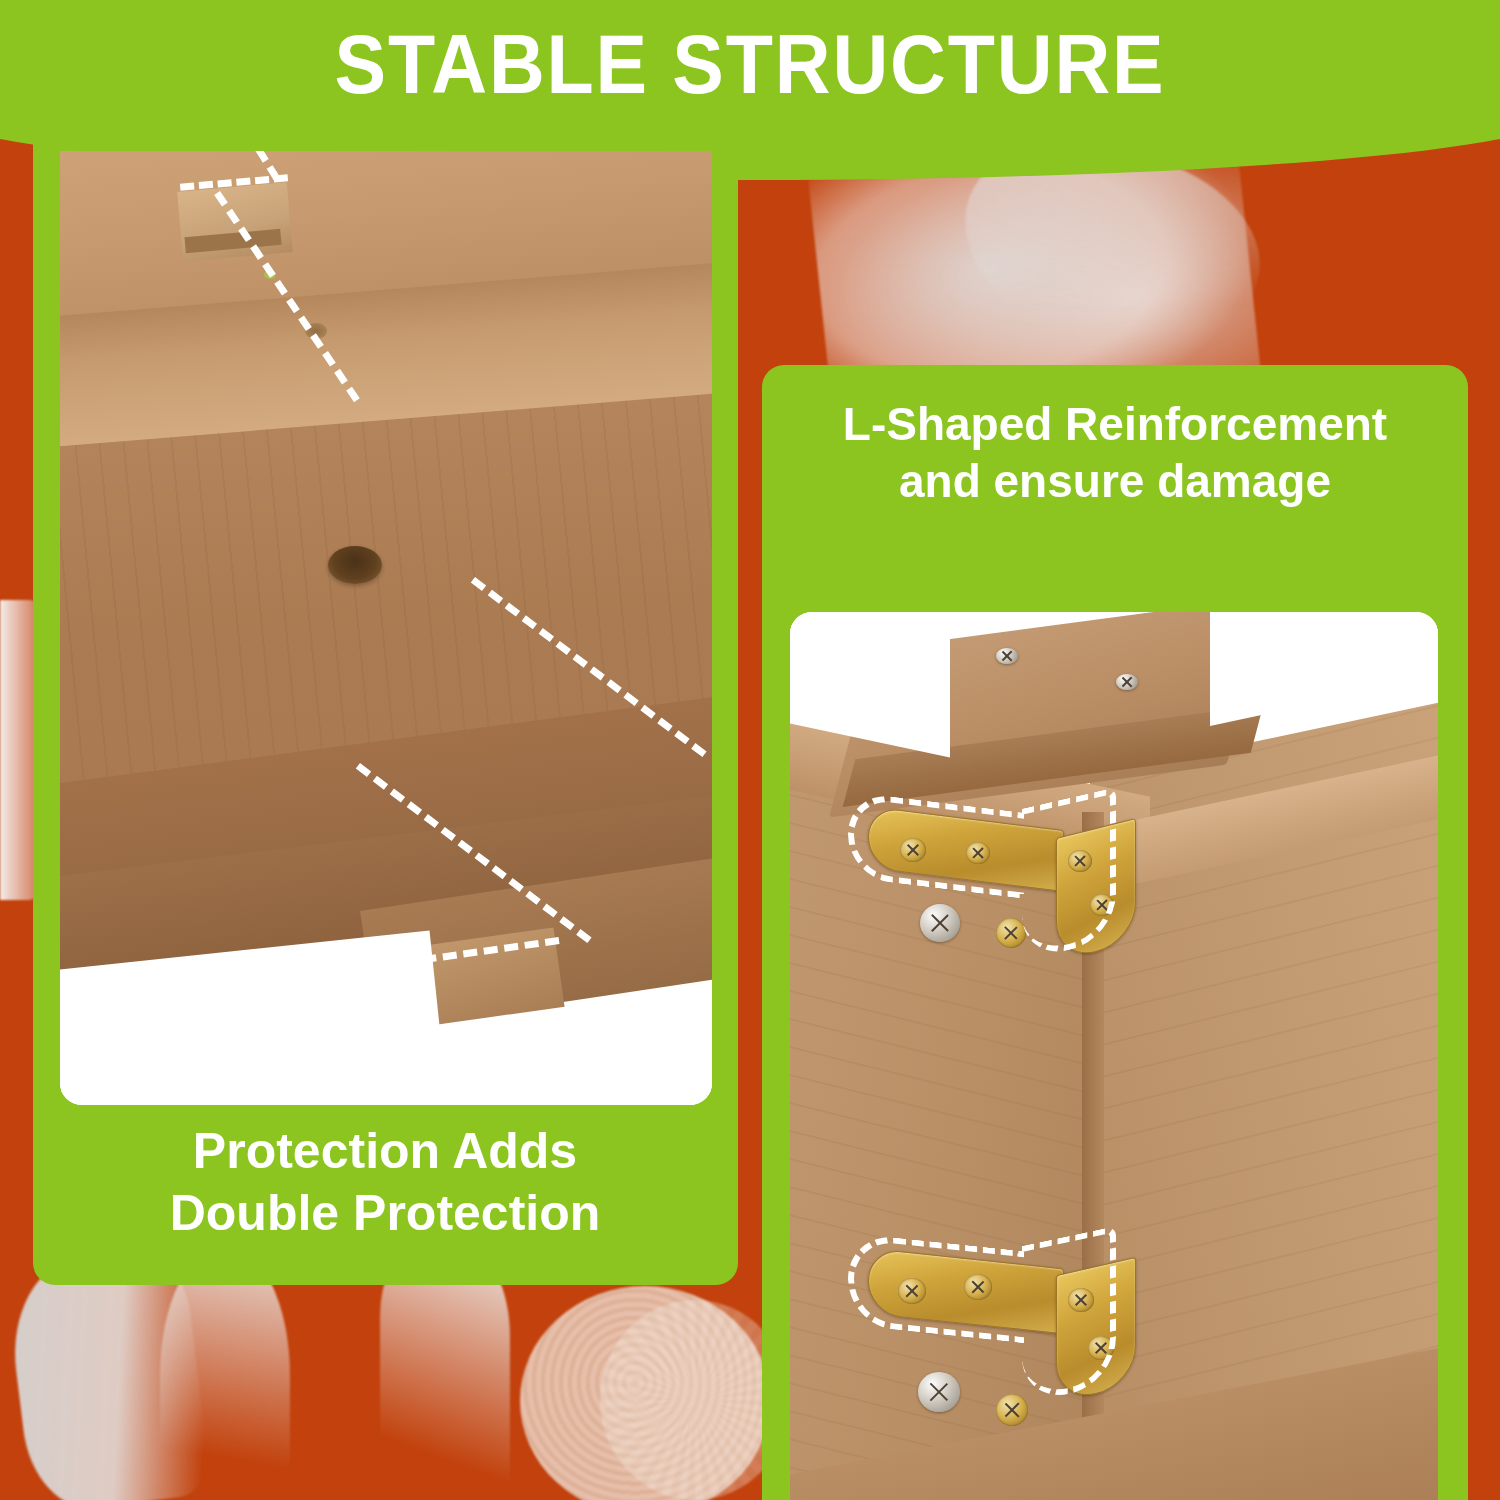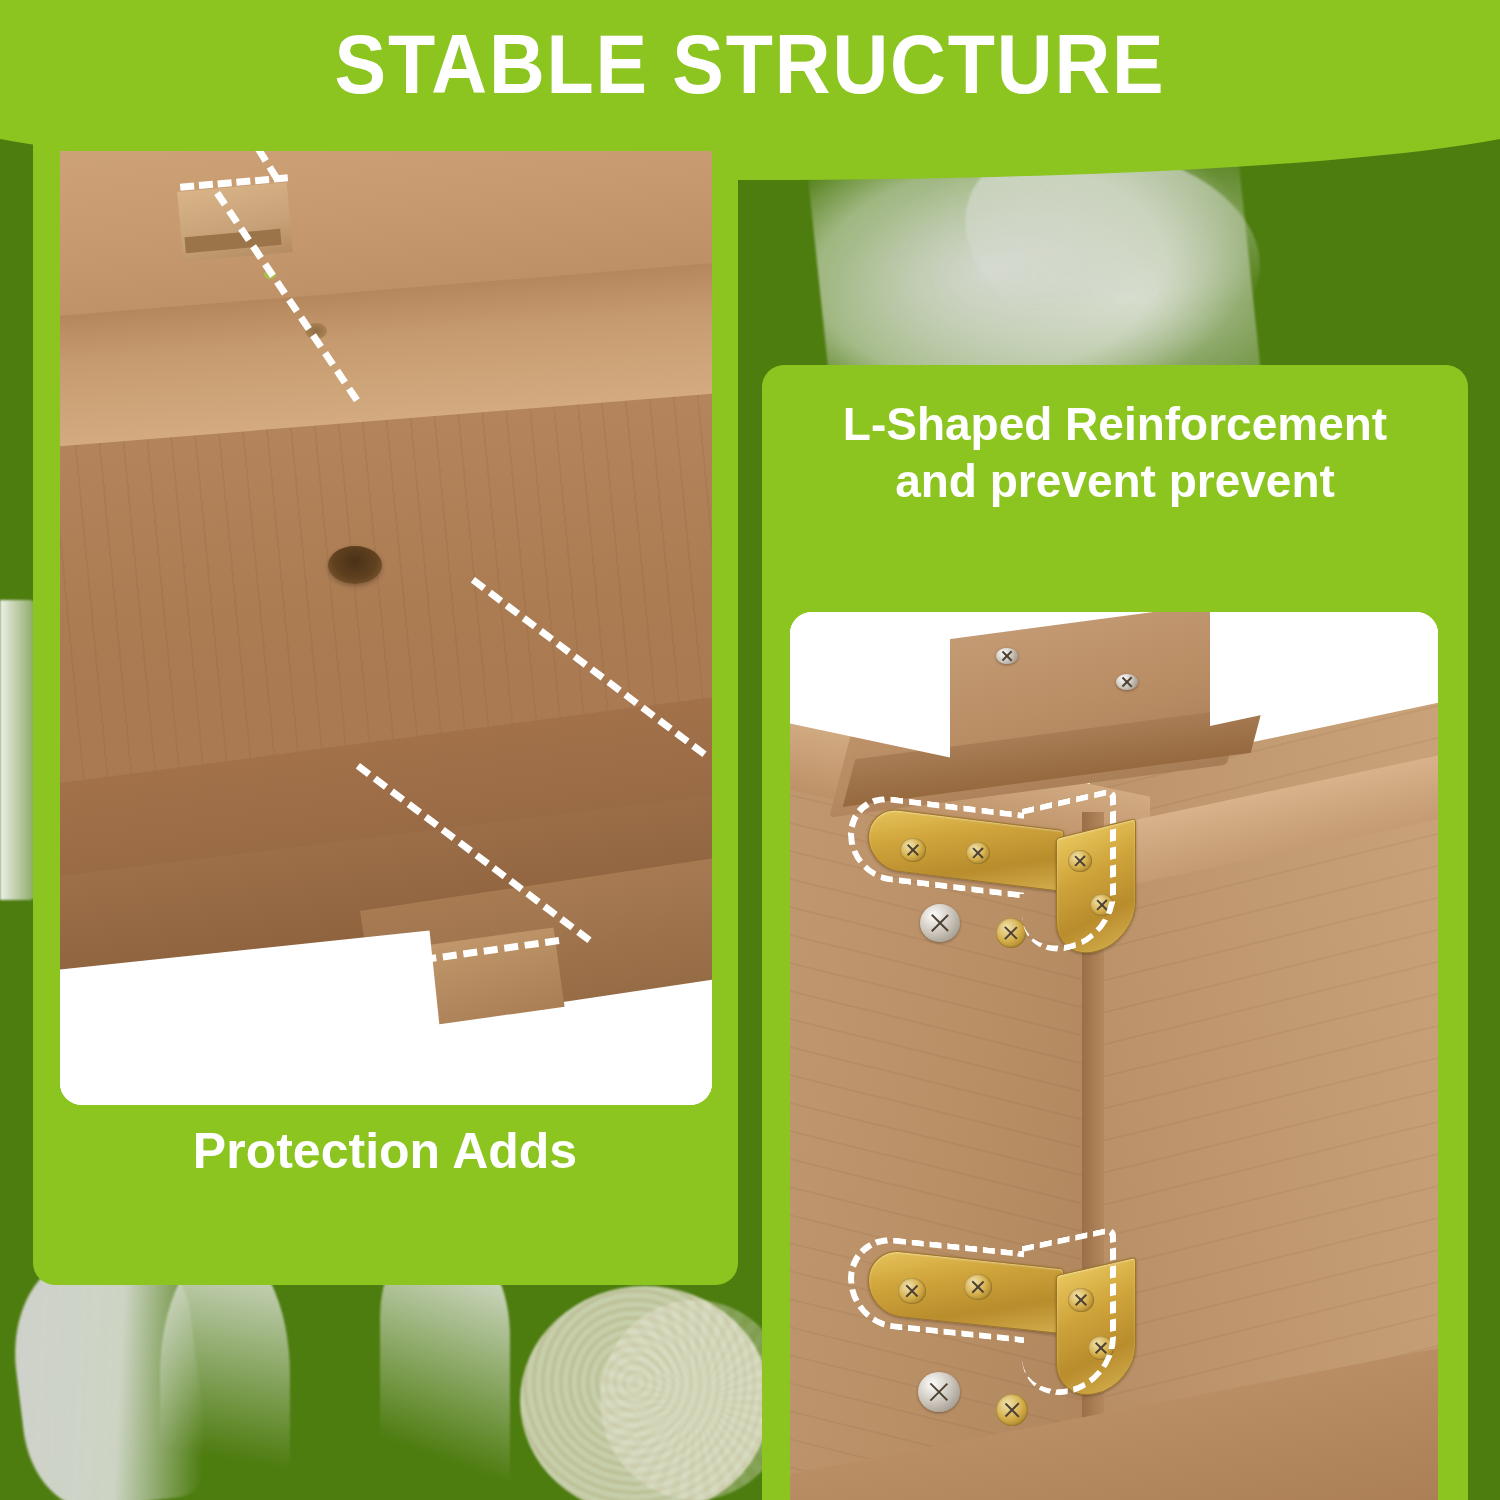--- a/index.html
+++ b/index.html
@@ -9,21 +9,21 @@
     height: 1500px;
     background: #ffffff;
     font-family: "Liberation Sans", sans-serif;
     overflow: hidden;
   }
 
   #page {
     position: relative;
     width: 1500px;
     height: 1500px;
-    background: #4d7c0f;
+    background: #c2410c;
   }
 
   
   .bg-layer {
     position: absolute;
     inset: 0;
     overflow: hidden;
     z-index: 0;
   }
   .ghost {
@@ -446,27 +446,28 @@
     <div class="dash-top-l"></div>
     <div class="dash-l1"></div>
     <div class="dash-l2"></div>
     <div class="dash-l3"></div>
     <div class="dash-l4"></div>
     <div class="dash-bot-l"></div>
   </div>
 
   <div class="caption-left">
     <div>Protection Adds</div>
+    <div>Double Protection</div>
   </div>
 
   <div class="card card-right"></div>
 
   <div class="caption-right">
     <div>L-Shaped Reinforcement</div>
-    <div>and prevent prevent</div>
+    <div>and ensure damage</div>
   </div>
 
   <div class="photo-right">
     <div class="ph pr-bg"></div>
 
     <div class="ph pr-front"></div>
     <div class="ph pr-grain-a"></div>
     <div class="ph pr-side"></div>
     <div class="ph pr-grain-b"></div>
     <div class="ph pr-toprail"></div>

